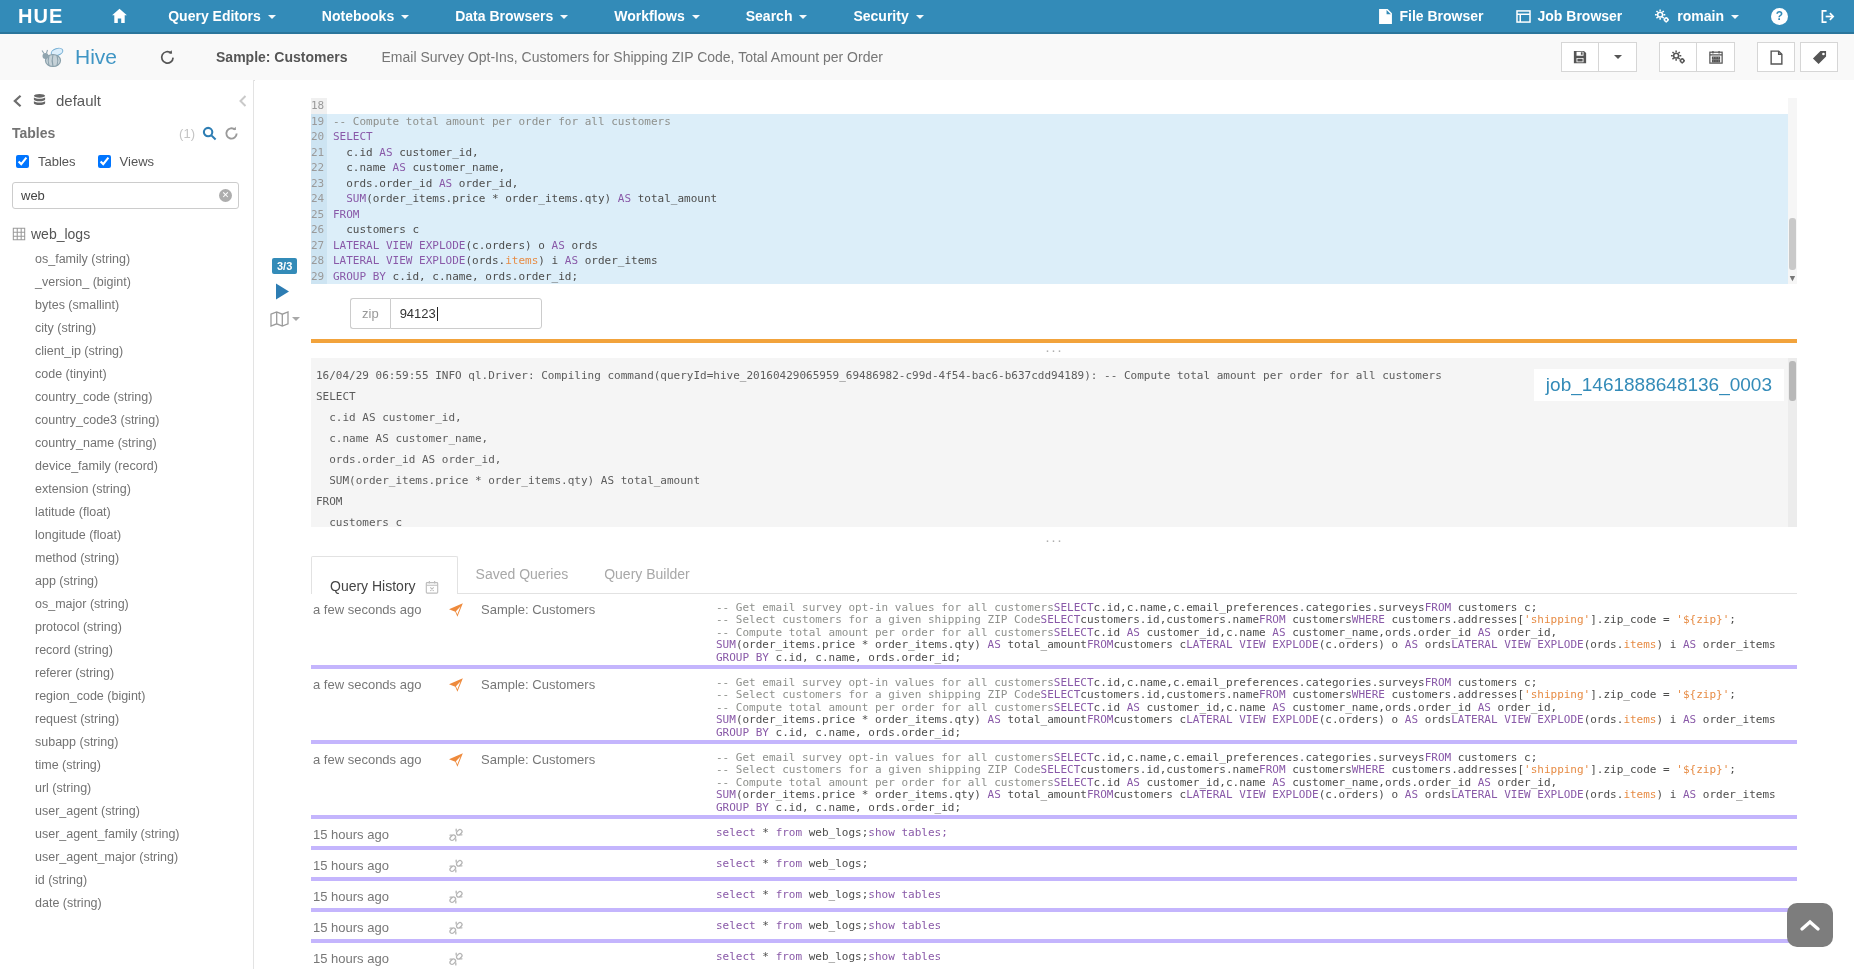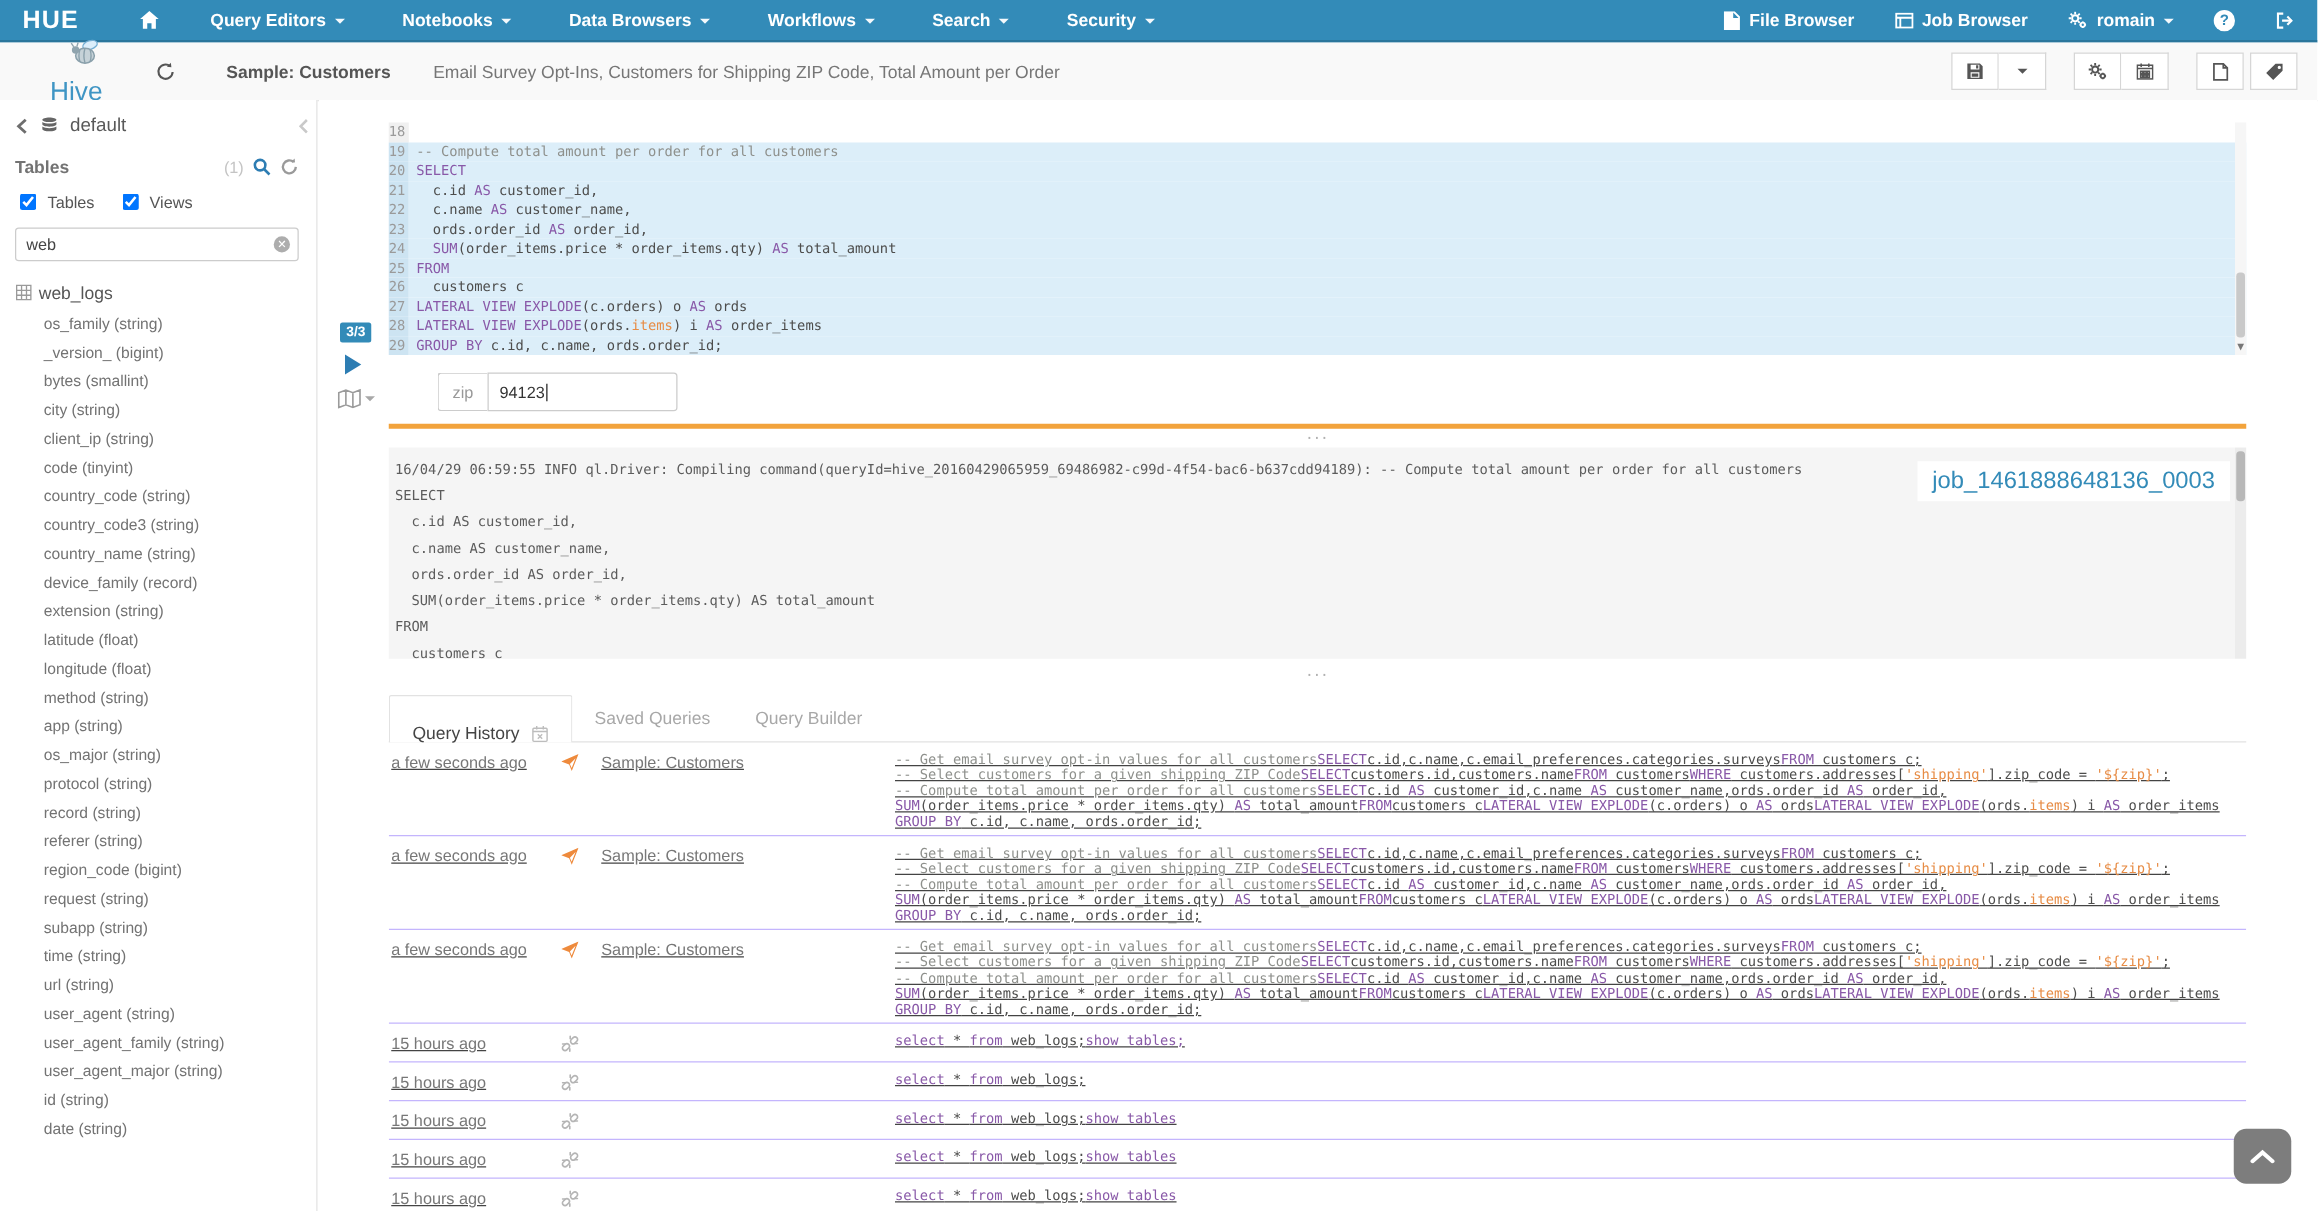--- a/index.html
+++ b/index.html
@@ -15,21 +15,21 @@
   }
   .logo { font-size:20px; font-weight:bold; letter-spacing:1px; margin-right:48px; cursor:pointer; }
   .nav-home { margin-right:40px; display:flex; align-items:center; }
   .nav-item { font-size:14px; font-weight:bold; margin-right:46px; display:flex; align-items:center; gap:7px; white-space:nowrap; cursor:pointer; }
   .caret { width:0; height:0; border-left:4px solid transparent; border-right:4px solid transparent; border-top:4px solid rgba(255,255,255,.95); margin-top:2px; }
   .nav-right { margin-left:auto; display:flex; align-items:center; gap:32px; }
   .nav-right .nav-item { margin-right:0; }
   .help-circle { width:17px; height:17px; border-radius:50%; background:#fff; color:#338bb8; font-size:12px; font-weight:bold; display:flex; align-items:center; justify-content:center; }
   
   .subheader { height:47px; background:#f9f9f9; border-bottom:1px solid #dedede; display:flex; align-items:center; padding:0 16px; }
-  .hive-brand { display:flex; align-items:flex-end; gap:8px; margin-left:24px; cursor:pointer;flex-direction:column; }
+  .hive-brand { display:flex; align-items:center; gap:8px; margin-left:24px; cursor:pointer; }
   .hive-name { font-size:21px; color:#3f95c4; }
   .undo-btn { margin-left:42px; cursor:pointer; display:flex; }
   .doc-title { font-size:14px; font-weight:bold; color:#555; margin-left:40px; white-space:nowrap; }
   .doc-desc { font-size:14px; color:#767676; margin-left:34px; white-space:nowrap; }
   .toolbar { margin-left:auto; display:flex; align-items:center; }
   .btn-group { display:flex; }
   .tb-btn { width:38px; height:30px; background:#fff; border:1px solid #d6d6d6; display:flex; align-items:center; justify-content:center; color:#555; cursor:pointer; }
   .btn-group .tb-btn + .tb-btn { border-left:none; }
   .tb-gap { width:22px; } .tb-gap-sm { width:5px; }
   .caret-dark { width:0;height:0;border-left:4px solid transparent;border-right:4px solid transparent;border-top:4px solid #555; }
@@ -78,21 +78,21 @@
   .job-box { position:absolute; right:13px; top:11px; background:#fff; padding:5px 12px; font-size:19px; color:#338bb8; cursor:pointer; }
   .log-scroll { position:absolute; right:0; top:0; bottom:0; width:9px; background:#ececec; }
   .log-scroll .thumb { position:absolute; top:3px; right:1px; width:7px; height:40px; background:#b8b8b8; border-radius:3px; }
   
   .tabs { position:absolute; left:56px; right:57px; top:476px; height:38px; display:flex; border-bottom:1px solid #e2e2e2; }
   .tab { padding:10px 18px 0 18px; font-size:14px; color:#a8a8a8; cursor:pointer; white-space:nowrap; }
   .tab.active { color:#444; background:#fff; border:1px solid #e2e2e2; border-bottom:none; border-radius:2px 2px 0 0; margin-bottom:-1px; display:flex; align-items:flex-end; gap:9px; }
   .tab.active .tab-ic { margin-top:2px; }
   
   .history { position:absolute; left:56px; right:57px; top:514px; bottom:0; overflow:hidden; }
-  .h-row { display:flex; border-bottom:1px solid #c4b5fd; padding-top:8px; cursor:pointer;text-decoration:underline; }
+  .h-row { display:flex; border-bottom:4px solid #c4b5fd; padding-top:8px; cursor:pointer; }
   .h-row.tall { height:75px; }
   .h-row.short { height:31px; }
   .h-time { width:138px; flex:none; font-size:13px; color:#777; padding-left:2px; }
   .h-icon { width:32px; flex:none; padding-top:1px; }
   .h-name { width:235px; flex:none; font-size:13px; color:#777; }
   .h-sql { flex:1; overflow:hidden; font-family:"DejaVu Sans Mono",monospace; font-size:11px; line-height:12.4px; color:#4d4d4c; }
   .h-sql-line { white-space:pre; overflow:hidden; }
   
   .scroll-top { position:absolute; right:21px; bottom:22px; width:46px; height:44px; background:#7d7d7d; border-radius:10px; display:flex; align-items:center; justify-content:center; cursor:pointer; }
 </style>

